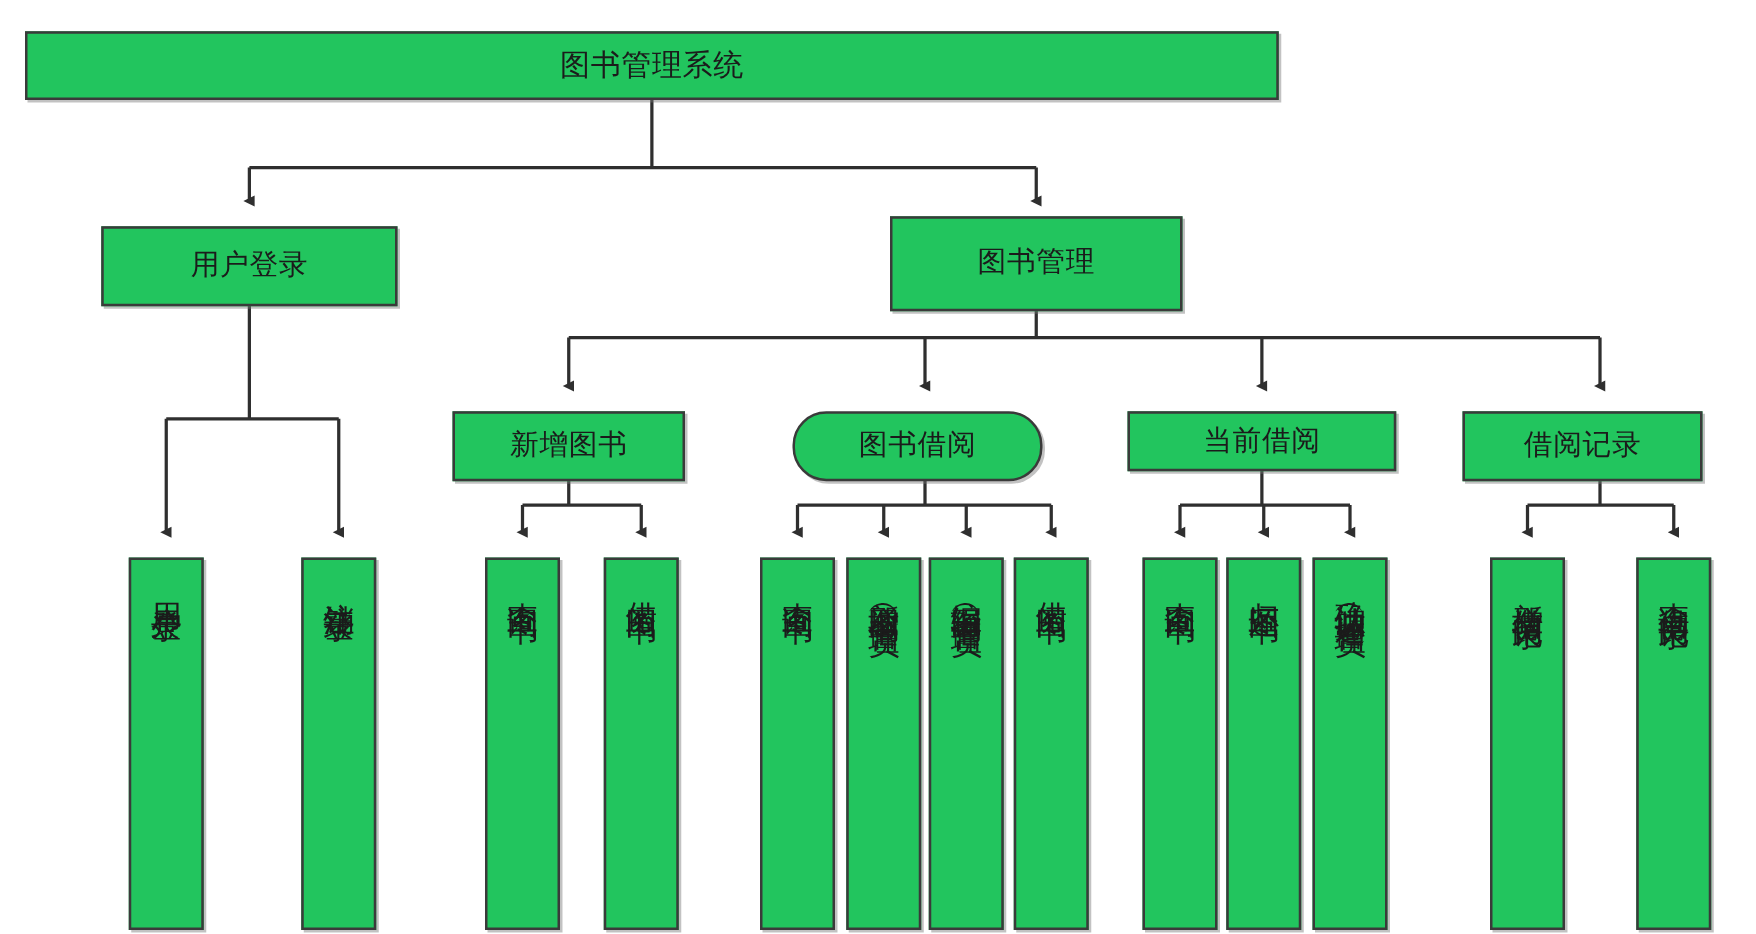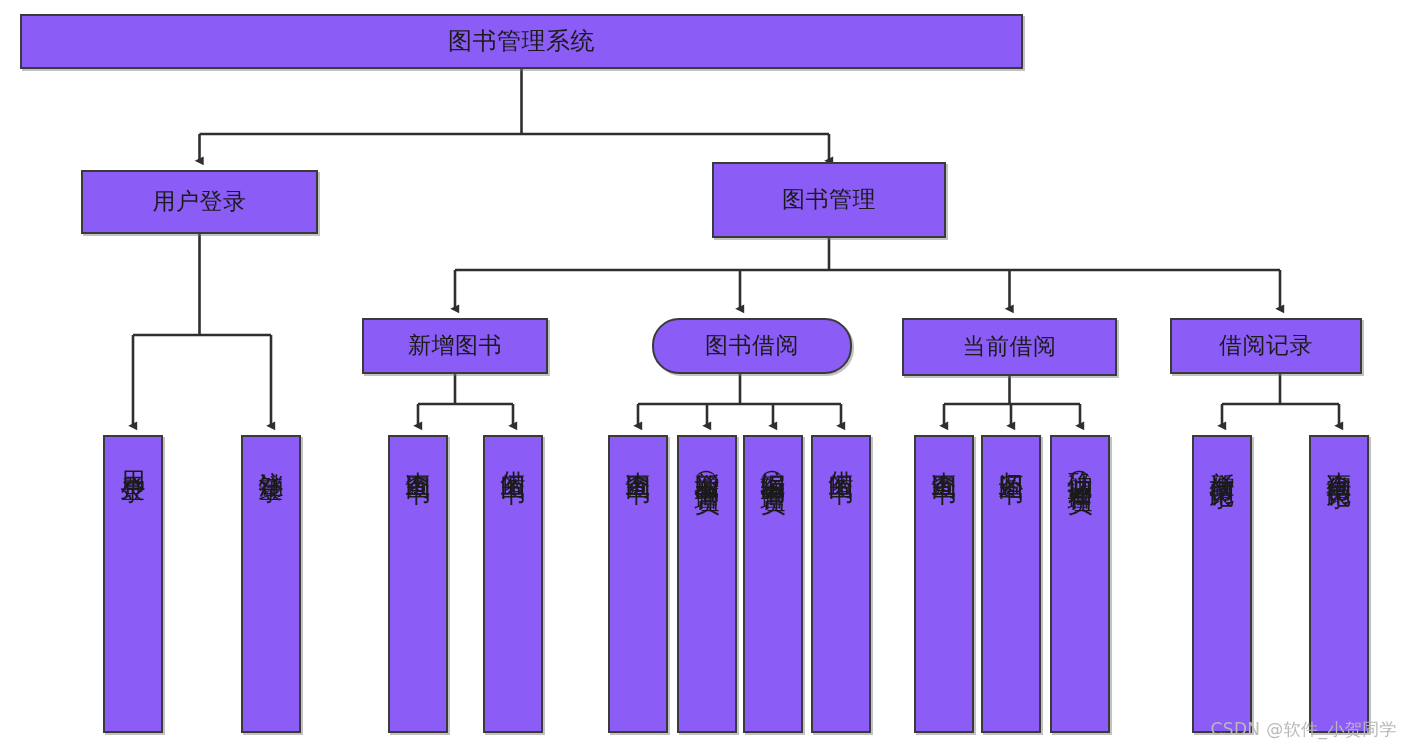--- a/index.html
+++ b/index.html
@@ -18,27 +18,28 @@
   #edges{
     position:absolute;
     left:0; top:0;
     width:1405px;
     height:747px;
     pointer-events:none;
   }
   .node{
     position:absolute;
     box-sizing:border-box;
-    background:#8b5cf6;
+    background:#22c55e;
     border:2.5px solid #3a3a3a;
     box-shadow:2px 2px 0 rgba(120,120,120,0.45);
     display:flex;
     align-items:center;
     justify-content:center;
     z-index:2;
+    margin-top:11px;
   }
   .node .label{
     color:#1b1b1b;
     line-height:1.12;
     text-align:center;
     white-space:nowrap;
   }
   .node.horiz .label{
     font-size:23px;
     letter-spacing:0.5px;
@@ -124,24 +125,24 @@
       </div>
       <div class="node horiz" style="left: 81px; top: 170px; width: 237px; height: 64px;">
         <span class="label">用户登录</span>
       </div>
       <div class="node horiz" style="left: 712px; top: 162px; width: 234px; height: 76px;">
         <span class="label">图书管理</span>
       </div>
       <div class="node horiz" style="left: 362px; top: 318px; width: 186px; height: 56px;">
         <span class="label">新增图书</span>
       </div>
-      <div class="node horiz" style="left: 652px; top: 318px; width: 200px; height: 56px; border-radius: 27px;">
+      <div class="node horiz" style="left: 634px; top: 318px; width: 200px; height: 56px; border-radius: 27px;">
         <span class="label">图书借阅</span>
       </div>
-      <div class="node horiz" style="left: 902px; top: 318px; width: 215px; height: 58px; font-family: Liberation Serif, serif;">
+      <div class="node horiz" style="left: 902px; top: 318px; width: 215px; height: 48px; font-family: Liberation Serif, serif;">
         <span class="label">当前借阅</span>
       </div>
       <div class="node horiz" style="left: 1170px; top: 318px; width: 192px; height: 56px;">
         <span class="label">借阅记录</span>
       </div>
       <div class="node vert" style="left: 103px; top: 435px; width: 60px; height: 298px;">
         <span class="label">用户登录</span>
       </div>
       <div class="node vert" style="left: 241px; top: 435px; width: 60px; height: 298px;">
         <span class="label">注销登录</span>
@@ -174,14 +175,13 @@
         <span class="label">确认归还（管理员）</span>
       </div>
       <div class="node vert" style="left: 1192px; top: 435px; width: 60px; height: 298px;">
         <span class="label">新增借阅记录</span>
       </div>
       <div class="node vert" style="left: 1309px; top: 435px; width: 60px; height: 298px;">
         <span class="label">查询借阅记录</span>
       </div>
     </div>
 
-  <div id="watermark">CSDN @软件_小贺同学</div>
 </div>
 
 </body></html>

